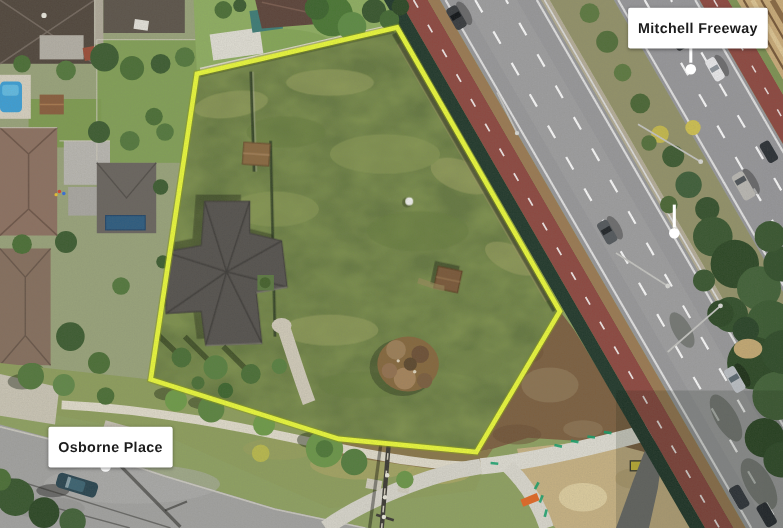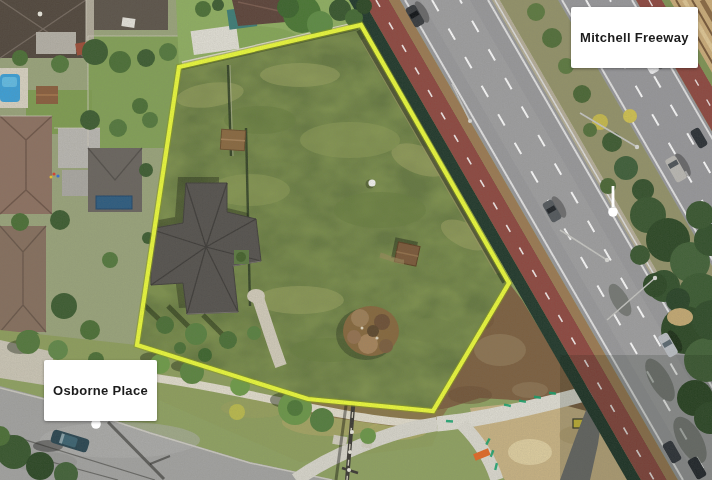--- a/index.html
+++ b/index.html
@@ -10,28 +10,28 @@
   }
   .stage svg{position:absolute;left:0;top:0;display:block;}
   .map-label{
     position:absolute;
     background:#ffffff;
     color:#1c1c1c;
     font-size:13px;
     font-weight:600;
     letter-spacing:.3px;
     line-height:1;
-    padding:24px 9px;
+    padding:12px 9px;
     border-radius:2px;
     box-shadow:0 1px 3px rgba(0,0,0,.35);
     white-space:nowrap;
     z-index:5;
   }
   #lbl-freeway{left:571px;top:7px;}
-  #lbl-street{left:44px;top:360px;}
+  #lbl-street{left:44px;top:388px;}
 </style>
 </head>
 <body>
 
 <div class="stage">
 <svg width="712" height="480" viewBox="0 0 712 480">
   <defs>
     <clipPath id="clipLot">
       <polygon points="179,67 361,25 509,283 433,411 308,399 137,345"></polygon>
     </clipPath>

